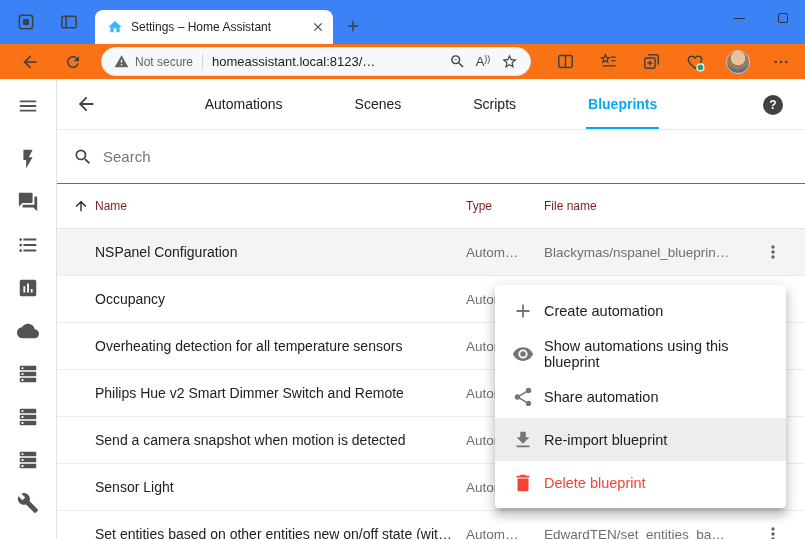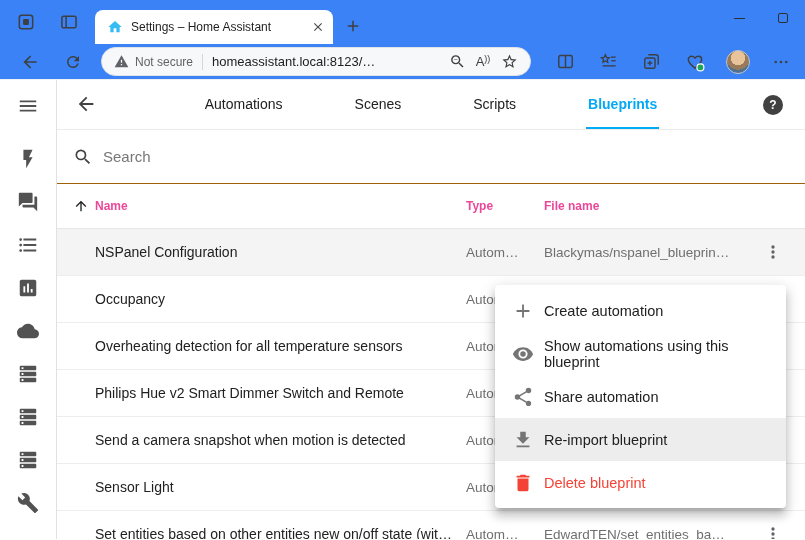--- a/index.html
+++ b/index.html
@@ -20,21 +20,21 @@
   .btab-title { flex:1; font-size:12px; color:#1f1f1f; white-space:nowrap; overflow:hidden; }
   .btab-close { color:#4a4a4a; display:flex; }
   .newtab { position:absolute; left:340px; top:13px; width:26px; height:26px; display:flex;
             align-items:center; justify-content:center; color:#3d3f42; }
   .wincontrols { position:absolute; right:0; top:0; display:flex; height:36px; }
   .wc { width:44px; height:36px; display:flex; align-items:center; justify-content:center; color:#2f2f2f; }
   .wc-min-glyph { width:11px; height:0; border-top:1.4px solid #2f2f2f; }
   .wc-max-glyph { width:10px; height:10px; border:1.4px solid #2f2f2f; border-radius:2px; }
 
   
-  .navbar { height:36px; background:#3b82f6; display:flex; align-items:center;
+  .navbar { height:36px; background:#f97316; display:flex; align-items:center;
             padding:0 12px 0 16px; border-bottom:1px solid #f0f0f0; }
   .nav-btn { width:28px; height:28px; display:flex; align-items:center; justify-content:center;
              color:#3c4043; flex:0 0 auto; }
   .nav-btn + .nav-btn { margin-left:15px; }
   .addr { flex:0 0 430px; height:29px; margin-left:14px; background:#f7f8f9;
           border:1px solid #e1e3e5; border-radius:15px; display:flex; align-items:center;
           padding:0 8px 0 12px; }
   .sec-chip { display:flex; align-items:center; gap:6px; color:#5f6368; font-size:12px; }
   .addr-div { width:1px; height:16px; background:#d4d6d8; margin:0 9px; }
   .url { flex:1; font-size:13px; color:#202124; white-space:nowrap; overflow:hidden; }
@@ -68,21 +68,21 @@
 
   .search-row { height:54px; display:flex; align-items:center; gap:10px; padding-left:16px;
                 border-bottom:1px solid #a16207; flex:0 0 auto; }
   .search-icon { color:#424242; }
   .search-input { flex:1; height:100%; border:none; outline:none; font-size:15px; color:#212121;
                   background:transparent; font-family:inherit; }
   .search-input::placeholder { color:#767676; opacity:1; }
 
   .grid-cols { display:grid; grid-template-columns:24px minmax(0,1fr) 78px 205px 48px;
                align-items:center; padding:0 8px 0 14px; }
-  .thead { height:45px; border-bottom:1px solid #e6e6e6; font-size:12px; font-weight:bold; color:#ec4899;
+  .thead { height:45px; border-bottom:1px solid #e6e6e6; font-size:12px; font-weight:normal; color:#7f1d1d;
            flex:0 0 auto; }
   .th-sort { grid-column:1; color:#212121; justify-self:start; margin-left:2px; }
   .th-name { grid-column:2; }
   .th-type { grid-column:3; }
   .th-file { grid-column:4; }
 
   .tbody { flex:1; overflow:hidden; }
   .trow { height:47px; border-bottom:1px solid #ededed; font-size:14px; color:#212121; }
   .trow.selected { background:#f4f4f4; }
   .cell-name { grid-column:2; white-space:nowrap; overflow:hidden; text-overflow:ellipsis; padding-right:10px; }

